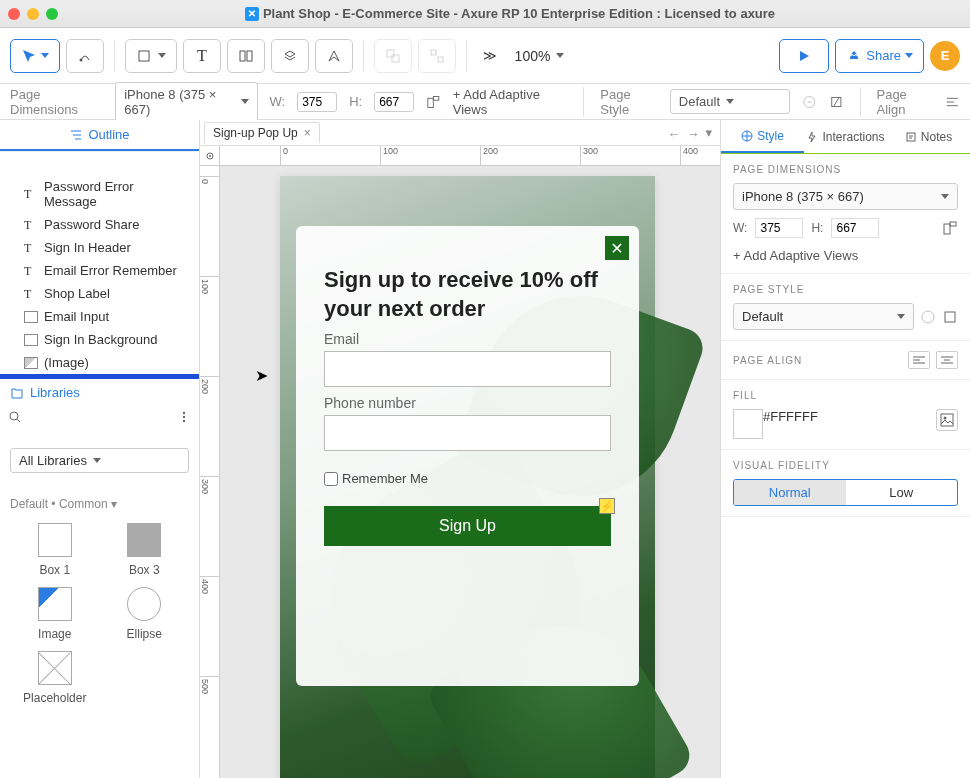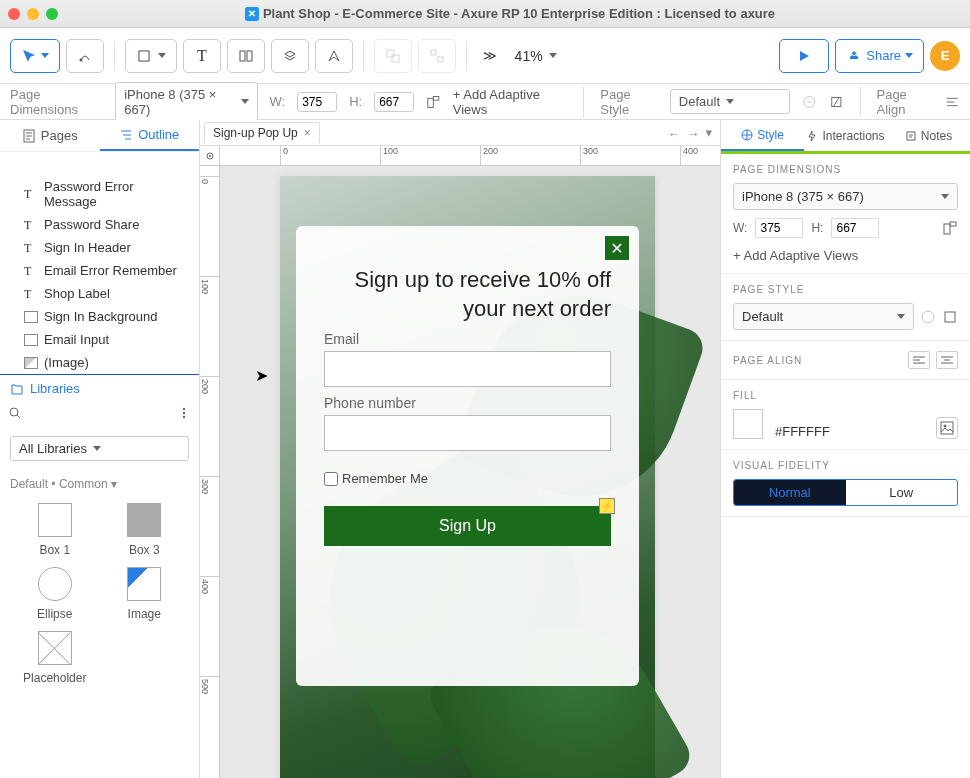--- a/index.html
+++ b/index.html
@@ -42,21 +42,21 @@
 .tab.active { color: #2b7de1; border-bottom: 2px solid #2b7de1; }
 .searchrow { display:flex; align-items:center; padding: 4px 8px; gap: 6px;}
 .searchrow input { flex:1; border:none; outline:none; font-size:13px;}
 .outline-list { overflow:auto; flex-shrink:0; max-height: 210px;}
 .oitem { display:flex; align-items:center; gap:6px; padding: 4px 10px 4px 24px; font-size:13px; color:#333; cursor:pointer;}
 .oitem .oicon { width:14px; height:12px; border:1px solid #888; flex-shrink:0;}
 .oitem .oicon.text { border:none; font-family:serif; font-size:12px; line-height:12px;}
 .oitem .oicon.img { border:1px solid #888; background:linear-gradient(135deg,#ccc 50%,#fff 50%);}
 .libheader { padding: 6px 10px; color:#2b7de1; font-size:13px; display:flex; align-items:center; gap:6px;}
 .libsearch { padding: 4px 8px; display:flex; align-items:center; justify-content:space-between;}
-.libdrop { margin: 12px 10px; }
+.libdrop { margin: 20px 10px; }
 .libcat { padding: 4px 10px; font-size:12px; color:#888;}
 .libgrid { display:grid; grid-template-columns: 1fr 1fr; gap: 10px 0; padding: 8px 10px; overflow:auto;}
 .libitem { display:flex; flex-direction:column; align-items:center; gap:6px; font-size:12px; color:#555; cursor:pointer;}
 .libshape { width:34px; height:34px; }
 .libshape.box1 { border:1px solid #aaa; background:#fff;}
 .libshape.box2 { background:#ddd;}
 .libshape.box3 { background:#aaa;}
 .libshape.ellipse { border:1px solid #aaa; background:#fff; border-radius:50%;}
 .libshape.image { border:1px solid #aaa; background:linear-gradient(135deg,#2b7de1 30%,#fff 30%);}
 .libshape.placeholder { border:1px solid #aaa; background:#fff; position:relative;}
@@ -73,47 +73,47 @@
 .rulers-v { width:20px; background:#fff; border-right:1px solid #ccc; position:absolute; left:0; top:46px; bottom:0;}
 .ruler-corner { width:20px; height:20px; background:#fff; border-right:1px solid #ccc; border-bottom:1px solid #ccc; position:absolute; left:0; top:26px; display:flex; align-items:center; justify-content:center;}
 .ruler-tick { position:absolute; font-size:9px; color:#666; border-left:1px solid #ccc; height:100%; padding-left:2px;}
 .ruler-tick-v { position:absolute; font-size:9px; color:#666; border-top:1px solid #ccc; width:100%; writing-mode:vertical-lr; padding-top:2px;}
 .canvas { position:absolute; left:20px; top:46px; right:0; bottom:0; overflow:auto; background:#e8e8e8;}
 .device { position:absolute; left:60px; top:10px; width:375px; height:667px; background:#fff; box-shadow:0 2px 10px rgba(0,0,0,0.1);}
 .device-bg { position:absolute; inset:0; background:linear-gradient(160deg,#c8d4cc 0%,#7a9a7e 40%,#2d5a2d 70%,#1a3d1a 100%); }
 .leaf { position:absolute; width:200px; height:200px; background:radial-gradient(ellipse at 30% 30%,#3a7a3a,#1a4a1a); border-radius:50% 10% 50% 10%; opacity:0.9;}
 .popup { position:absolute; left:16px; top:50px; width:343px; height:460px; background:rgba(255,255,255,0.93); border-radius:6px; padding:40px 28px 20px;}
 .closebtn { position:absolute; top:10px; right:10px; width:24px; height:24px; background:#1a6b1a; color:#fff; display:flex; align-items:center; justify-content:center; font-size:16px; cursor:pointer;}
-.popup h2 { font-size:22px; font-weight:400; text-align:right; color:#222; line-height:1.3;}
+.popup h2 { font-size:22px; font-weight:700; text-align:left; color:#222; line-height:1.3;}
 .flabel { display:block; margin-top:8px; font-size:14px; color:#666;}
 .finput { width:100%; height:36px; border:1px solid #bbb; background:#fff; margin-top:4px; padding:0 8px;}
 .chk { margin-top:20px; font-size:13px; color:#444; display:flex; align-items:center; gap:4px;}
 .chk input { width:14px; height:14px;}
 .signup-btn { width:100%; height:40px; background:#1a6b1a; color:#fff; border:none; font-size:16px; margin-top:20px; cursor:pointer; position:relative;}
 .bolt { position:absolute; top:-8px; right:-4px; width:16px; height:16px; background:#ffe44d; border:1px solid #888; font-size:11px; display:flex; align-items:center; justify-content:center;}
 .cursor-arrow { position:absolute; left:35px; top:200px; font-size:16px; color:#000; pointer-events:none; z-index:100;}
 
 
 .rightpanel { width: 250px; background: #fff; border-left: 1px solid #ddd; overflow-y: auto; }
-.rtabs { display:flex; height:34px; border-bottom:3px solid #84cc16;}
+.rtabs { display:flex; height:34px; border-bottom:1px solid #84cc16;}
 .rtab { flex:1; display:flex; align-items:center; justify-content:center; gap:4px; font-size:12px; cursor:pointer; color:#555;}
 .rtab.active { color:#2b7de1; border-bottom:2px solid #2b7de1;}
 .section { padding: 10px 12px; border-bottom:1px solid #eee;}
 .section-title { font-size:10px; letter-spacing:1px; color:#888; margin-bottom:8px;}
 .rdrop { width:100%; border:1px solid #ccc; border-radius:3px; padding:5px 8px; background:#f9f9f9; display:flex; justify-content:space-between; align-items:center; cursor:pointer; font-size:13px;}
 .dimrow { display:flex; align-items:center; gap:8px; margin-top:8px; font-size:12px; color:#666;}
 .dimrow input { width:48px; border:1px solid #ddd; padding:2px 4px; font-size:12px;}
 .addlink { color:#555; font-size:13px; margin-top:10px; cursor:pointer;}
 .alignrow { display:flex; gap:6px; align-items:center;}
 .alignbtn { width:22px; height:18px; border:1px solid #ccc; border-radius:2px; display:flex; align-items:center; justify-content:center; cursor:pointer;}
-.fillrow { display:flex; align-items:flex-end; gap:12px;}
+.fillrow { display:flex; align-items:flex-start; gap:0;}
 .swatch { width:30px; height:30px; border:1px solid #ccc; background:#fff;}
 .toggle { display:flex; border:1px solid #2b7de1; border-radius:3px; overflow:hidden; margin-top:4px;}
 .toggle div { flex:1; text-align:center; padding:5px; font-size:13px; cursor:pointer;}
-.toggle .on { background:#0f172a; color:#2b7de1;}
+.toggle .on { background:#e5e5e5; color:#2b7de1;}
 </style>
 </head>
 <body>
 
 <div class="titlebar">
   <div class="traffic">
     <div class="dot red"></div>
     <div class="dot yellow"></div>
     <div class="dot green"></div>
   </div>
@@ -168,21 +168,21 @@
     </div>
   <div class="tbtn small" style="opacity:0.4">
       <svg viewBox="0 0 16 16">
         <rect x="2" y="2" width="5" height="5" stroke="#999" fill="none"></rect>
         <rect x="9" y="9" width="5" height="5" stroke="#999" fill="none"></rect>
       </svg>
     </div>
   <div class="sep"></div>
   <div style="padding:0 6px; cursor:pointer">≫</div>
   <div class="zoom">
-      <span>41%</span>
+      <span>100%</span>
       <span class="caret"></span>
     </div>
   <div class="spacer"></div>
   <div class="tbtn blue" style="width:50px">
       <svg viewBox="0 0 16 16">
         <path fill="#2b7de1" d="M4 3 L13 8 L4 13 Z"></path>
       </svg>
     </div>
   <div class="tbtn blue">
       <svg viewBox="0 0 16 16">
@@ -227,27 +227,20 @@
   <span class="sublabel">Page Align</span>
   <svg class="ic16" viewBox="0 0 16 16">
       <path stroke="#666" d="M2 4h12M2 8h8M2 12h12"></path>
     </svg>
 </div>
 
 <div class="layout">
 
   <div class="leftpanel">
     <div class="tabs">
-      <div class="tab">
-          <svg width="14" height="14" viewBox="0 0 14 14">
-            <rect x="2" y="1" width="10" height="12" stroke="#666" fill="none"></rect>
-            <path stroke="#666" d="M4 4h6M4 7h6M4 10h4"></path>
-          </svg>
-          <span>Pages</span>
-        </div>
       <div class="tab active">
           <svg width="14" height="14" viewBox="0 0 14 14">
             <path stroke="#2b7de1" fill="none" d="M2 3h10M4 7h8M6 11h6"></path>
           </svg>
           <span>Outline</span>
         </div>
     </div>
     <div class="searchrow">
       <svg width="14" height="14" viewBox="0 0 14 14">
           <circle cx="6" cy="6" r="4" stroke="#666" fill="none"></circle>
@@ -277,32 +270,32 @@
         <div class="oitem">
           <span class="oicon text">T</span>
           <span>Email Error Remember</span>
         </div>
         <div class="oitem">
           <span class="oicon text">T</span>
           <span>Shop Label</span>
         </div>
         <div class="oitem">
           <span class="oicon "></span>
+          <span>Email Input</span>
+        </div>
+        <div class="oitem">
+          <span class="oicon "></span>
           <span>Sign In Background</span>
-        </div>
-        <div class="oitem">
-          <span class="oicon "></span>
-          <span>Email Input</span>
         </div>
         <div class="oitem">
           <span class="oicon img"></span>
           <span>(Image)</span>
         </div>
       </div>
-    <div style="border-top:1px solid #1d4ed8">
+    <div style="border-top:5px solid #1d4ed8">
       <div class="libheader">
           <svg width="14" height="14" viewBox="0 0 14 14">
             <path stroke="#2b7de1" fill="none" d="M2 12V3h3l1 1h6v8z"></path>
           </svg>
           <span>Libraries</span>
         </div>
     </div>
     <div class="libsearch">
       <svg width="14" height="14" viewBox="0 0 14 14">
           <circle cx="6" cy="6" r="4" stroke="#666" fill="none"></circle>
@@ -322,26 +315,26 @@
     <div class="libgrid" id="libgrid">
         <div class="libitem">
           <div class="libshape box1"></div>
           <span>Box 1</span>
         </div>
         <div class="libitem">
           <div class="libshape box3"></div>
           <span>Box 3</span>
         </div>
         <div class="libitem">
+          <div class="libshape image"></div>
+          <span>Image</span>
+        </div>
+        <div class="libitem">
           <div class="libshape ellipse"></div>
           <span>Ellipse</span>
-        </div>
-        <div class="libitem">
-          <div class="libshape image"></div>
-          <span>Image</span>
         </div>
         <div class="libitem">
           <div class="libshape placeholder"></div>
           <span>Placeholder</span>
         </div>
       </div>
   </div>
 
   <div class="canvaswrap">
     <div class="doctab">

